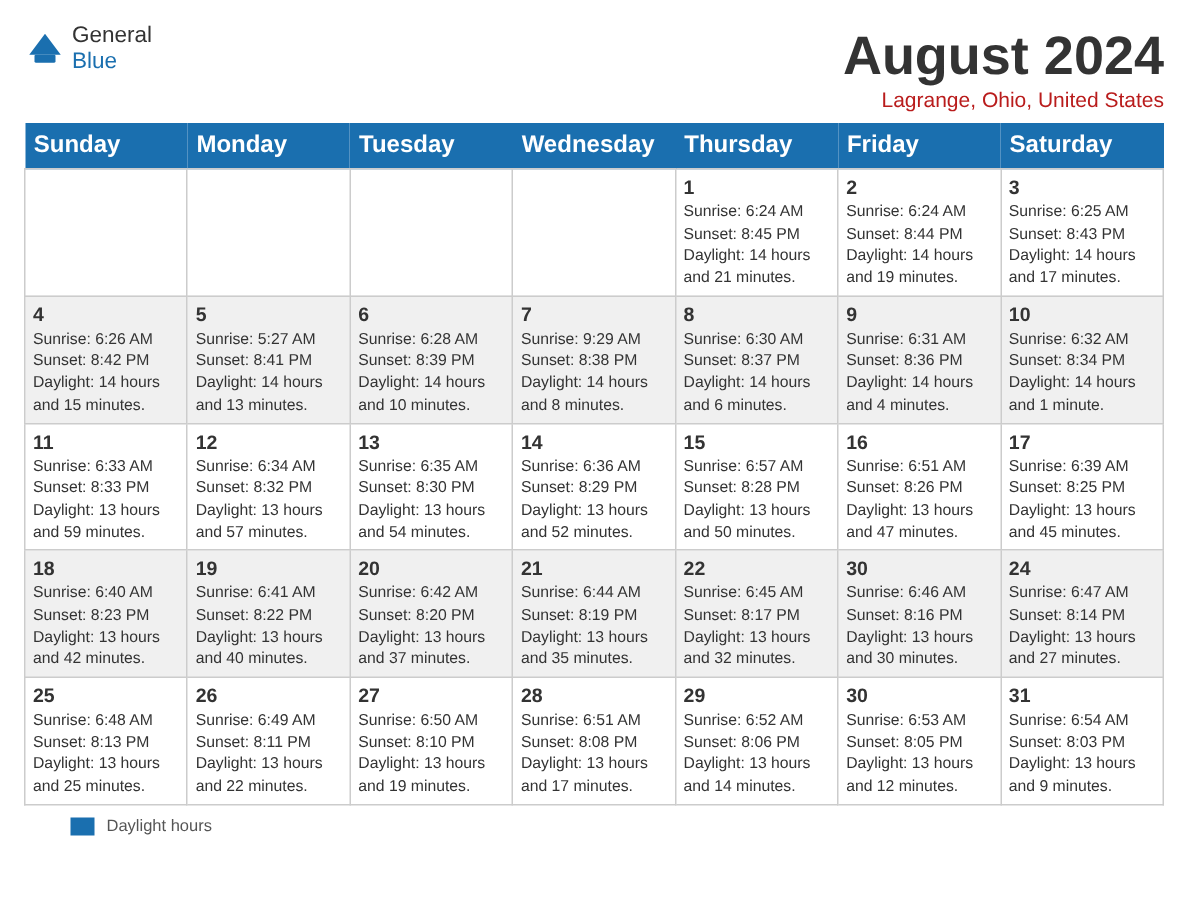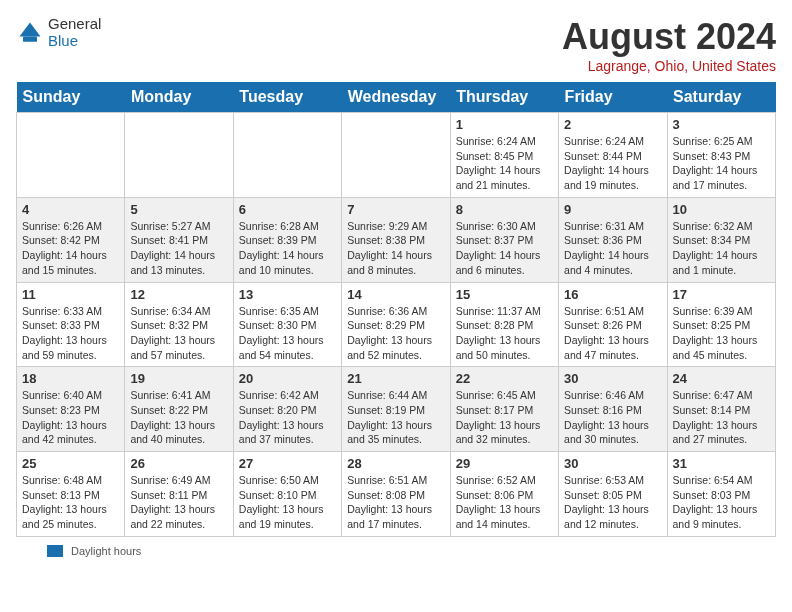--- a/index.html
+++ b/index.html
@@ -238,21 +238,21 @@
 Daylight: 13 hours and 54 minutes.</div>
         </td>
         <td>
           <div class="day-num">14</div>
           <div class="day-info">Sunrise: 6:36 AM
 Sunset: 8:29 PM
 Daylight: 13 hours and 52 minutes.</div>
         </td>
         <td>
           <div class="day-num">15</div>
-          <div class="day-info">Sunrise: 11:37 AM
+          <div class="day-info">Sunrise: 6:57 AM
 Sunset: 8:28 PM
 Daylight: 13 hours and 50 minutes.</div>
         </td>
         <td>
           <div class="day-num">16</div>
           <div class="day-info">Sunrise: 6:51 AM
 Sunset: 8:26 PM
 Daylight: 13 hours and 47 minutes.</div>
         </td>
         <td>

